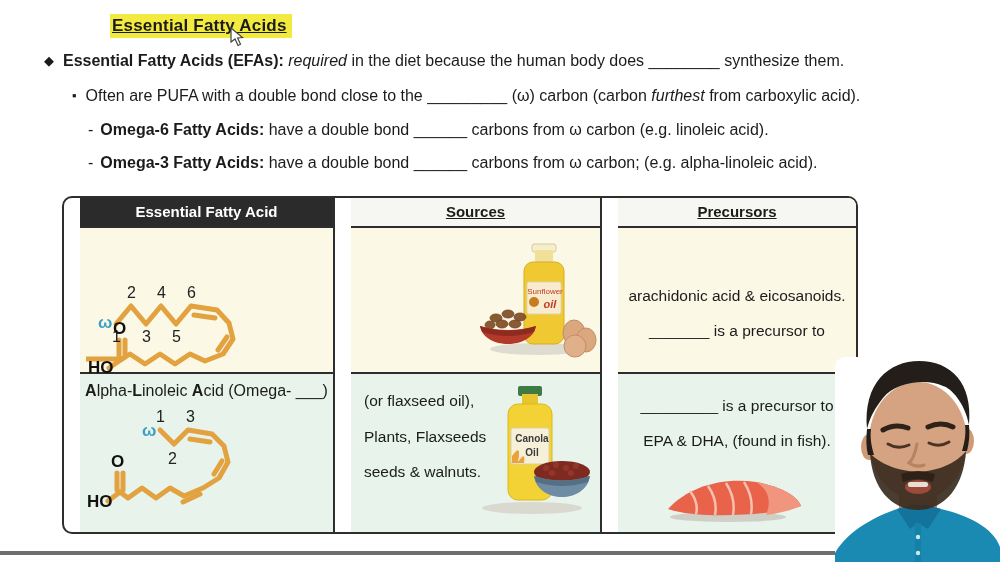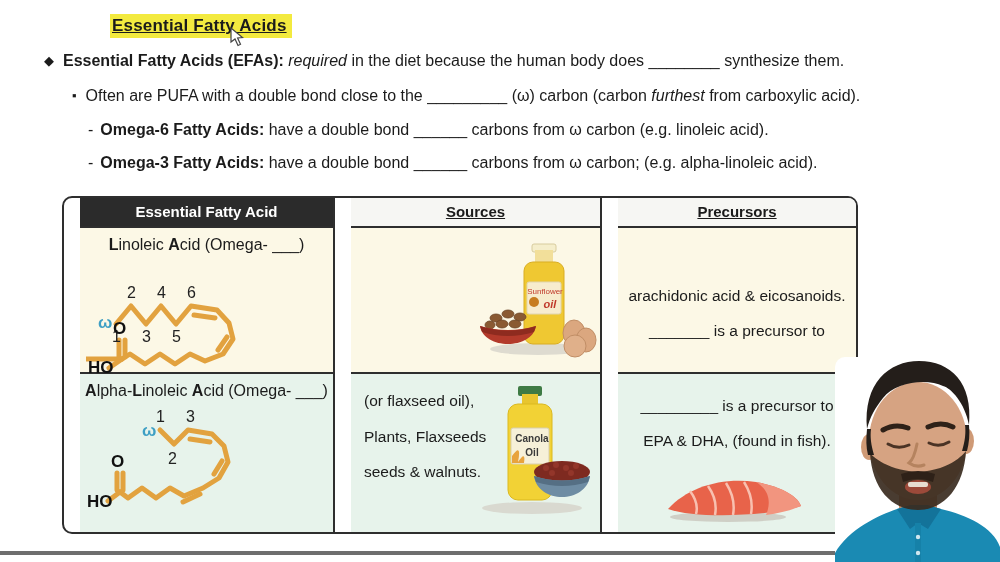--- a/index.html
+++ b/index.html
@@ -78,23 +78,20 @@
     <span class="dash">-</span><span class="bold">Omega-3 Fatty Acids:</span><span> have a double bond ______ carbons from ω carbon; (e.g. alpha-linoleic acid).</span>
   </div>
 
   <div class="efa-table">
 
     <div class="cell hdr hdr-dark">Essential Fatty Acid</div>
     <div class="cell hdr hdr-light">Sources</div>
     <div class="cell hdr hdr-light last-col">Precursors</div>
 
     <div class="cell row1">
-      <div class="fa-name">
-        <span class="bold">L</span><span>inoleic </span><span class="bold">A</span><span>cid (Omega- ___)</span>
-      </div>
       <svg class="struct" width="256" height="116" viewBox="0 0 256 116">
         <g stroke="#e2a23f" stroke-width="5" fill="none" stroke-linecap="round" stroke-linejoin="round">
           <polyline points="30,66 45,48 60,66 75,48 90,66 105,48 131,52 143,65 147,81 137,96 119,103 104,96 89,106 74,96 59,106 44,96 36,101"></polyline>
           <line x1="108" y1="57" x2="129" y2="60"></line>
           <line x1="141" y1="79" x2="132" y2="92"></line>
           <line x1="36,101" y1="101" x2="36" y2="101"></line>
           <line x1="36" y1="101" x2="23" y2="110"></line>
           <line x1="33" y1="99" x2="33" y2="82"></line>
           <line x1="39" y1="99" x2="39" y2="82"></line>
         </g>

